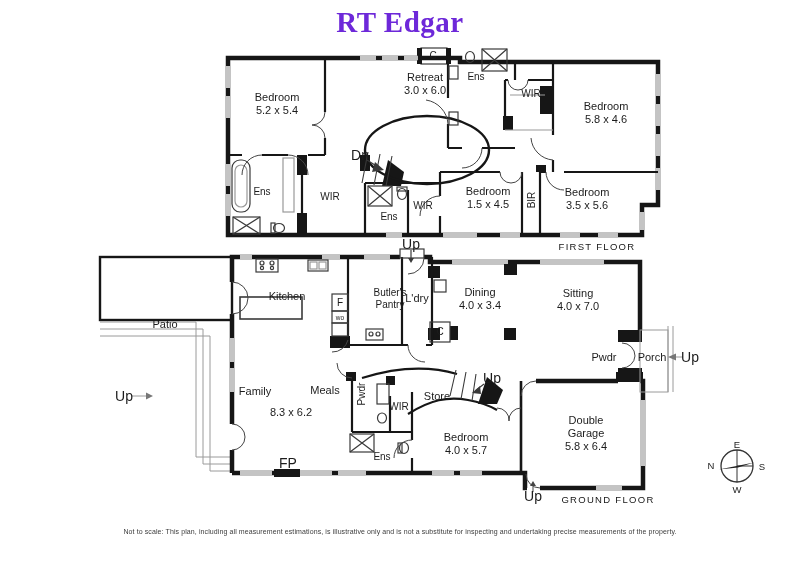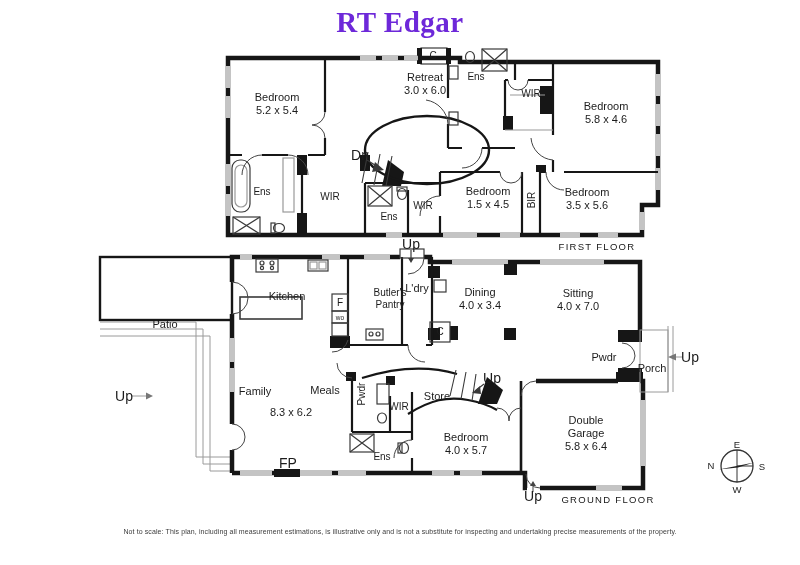--- a/index.html
+++ b/index.html
@@ -276,35 +276,35 @@
       <div class="lbl" style="left: 165px; top: 285px; margin-top: 39px;">
         <div>Patio</div>
       </div>
       <div class="lbl" style="left: 287px; top: 284px; margin-top: 12px;">
         <div>Kitchen</div>
       </div>
       <div class="lbl sm" style="left: 390px; top: 299px;">
         <div>Butler's</div>
         <div>Pantry</div>
       </div>
-      <div class="lbl" style="left: 417px; top: 288px; text-align: center;">
+      <div class="lbl" style="left: 417px; top: 298px; text-align: center;">
         <div>L'dry</div>
       </div>
       <div class="lbl" style="left: 480px; top: 299px;">
         <div>Dining</div>
         <div>4.0 x 3.4</div>
       </div>
       <div class="lbl" style="left: 578px; top: 300px;">
         <div>Sitting</div>
         <div>4.0 x 7.0</div>
       </div>
       <div class="lbl" style="left: 604px; top: 357px;">
         <div>Pwdr</div>
       </div>
-      <div class="lbl" style="left: 652px; top: 357px; margin-top: 11px;">
+      <div class="lbl" style="left: 652px; top: 357px;">
         <div>Porch</div>
       </div>
       <div class="lbl" style="left: 255px; top: 391px;">
         <div>Family</div>
       </div>
       <div class="lbl" style="left: 325px; top: 390px;">
         <div>Meals</div>
       </div>
       <div class="lbl" style="left: 291px; top: 412px;">
         <div>8.3 x 6.2</div>

